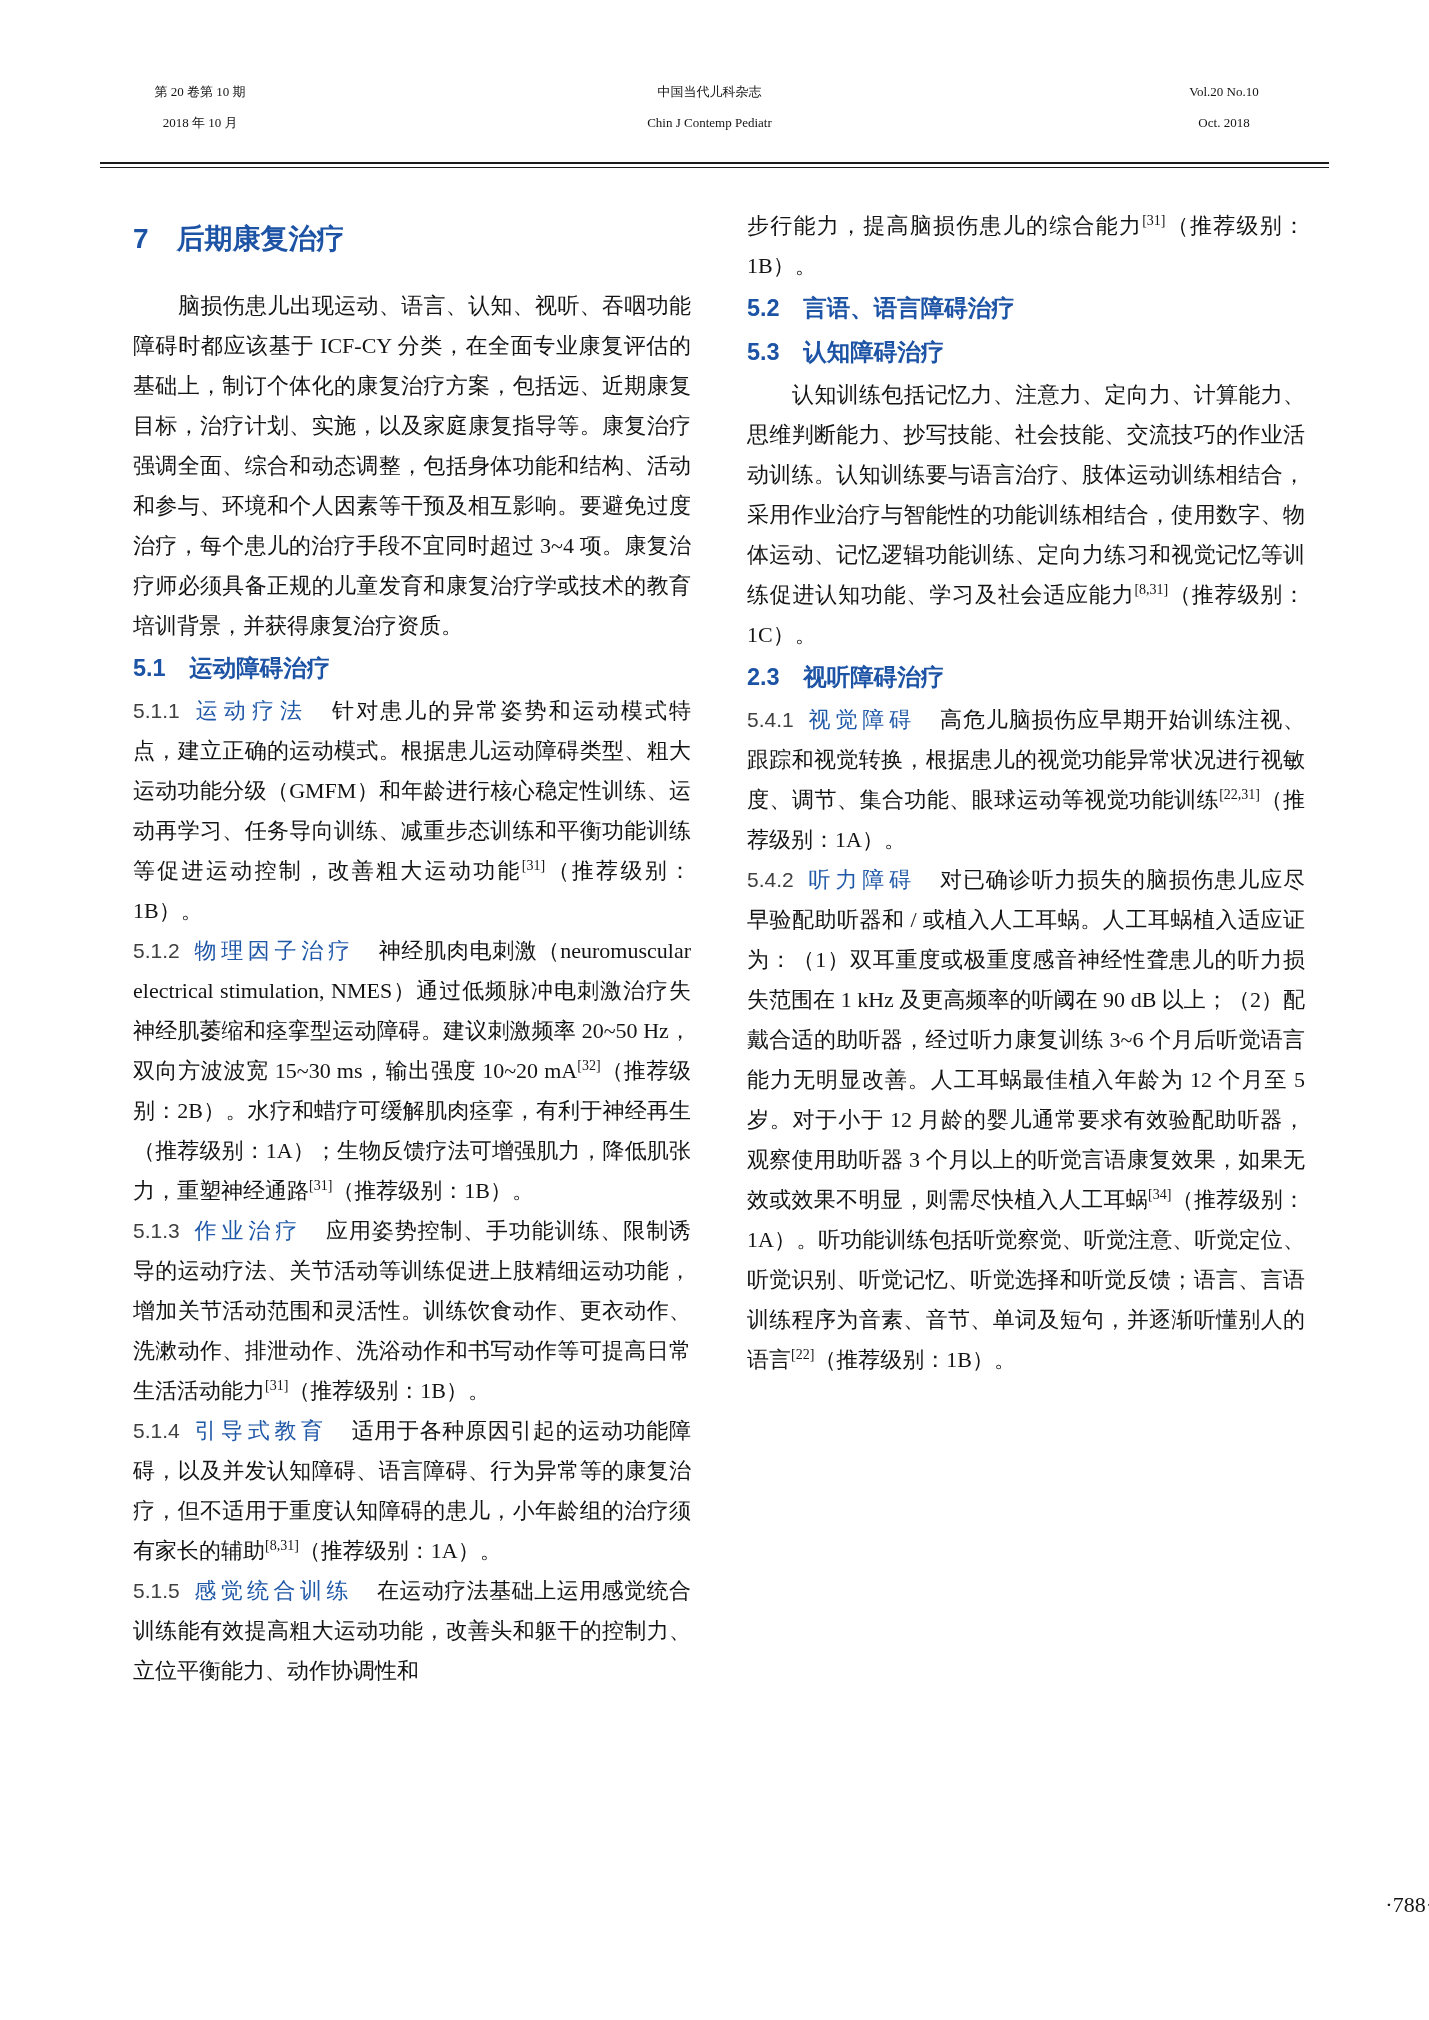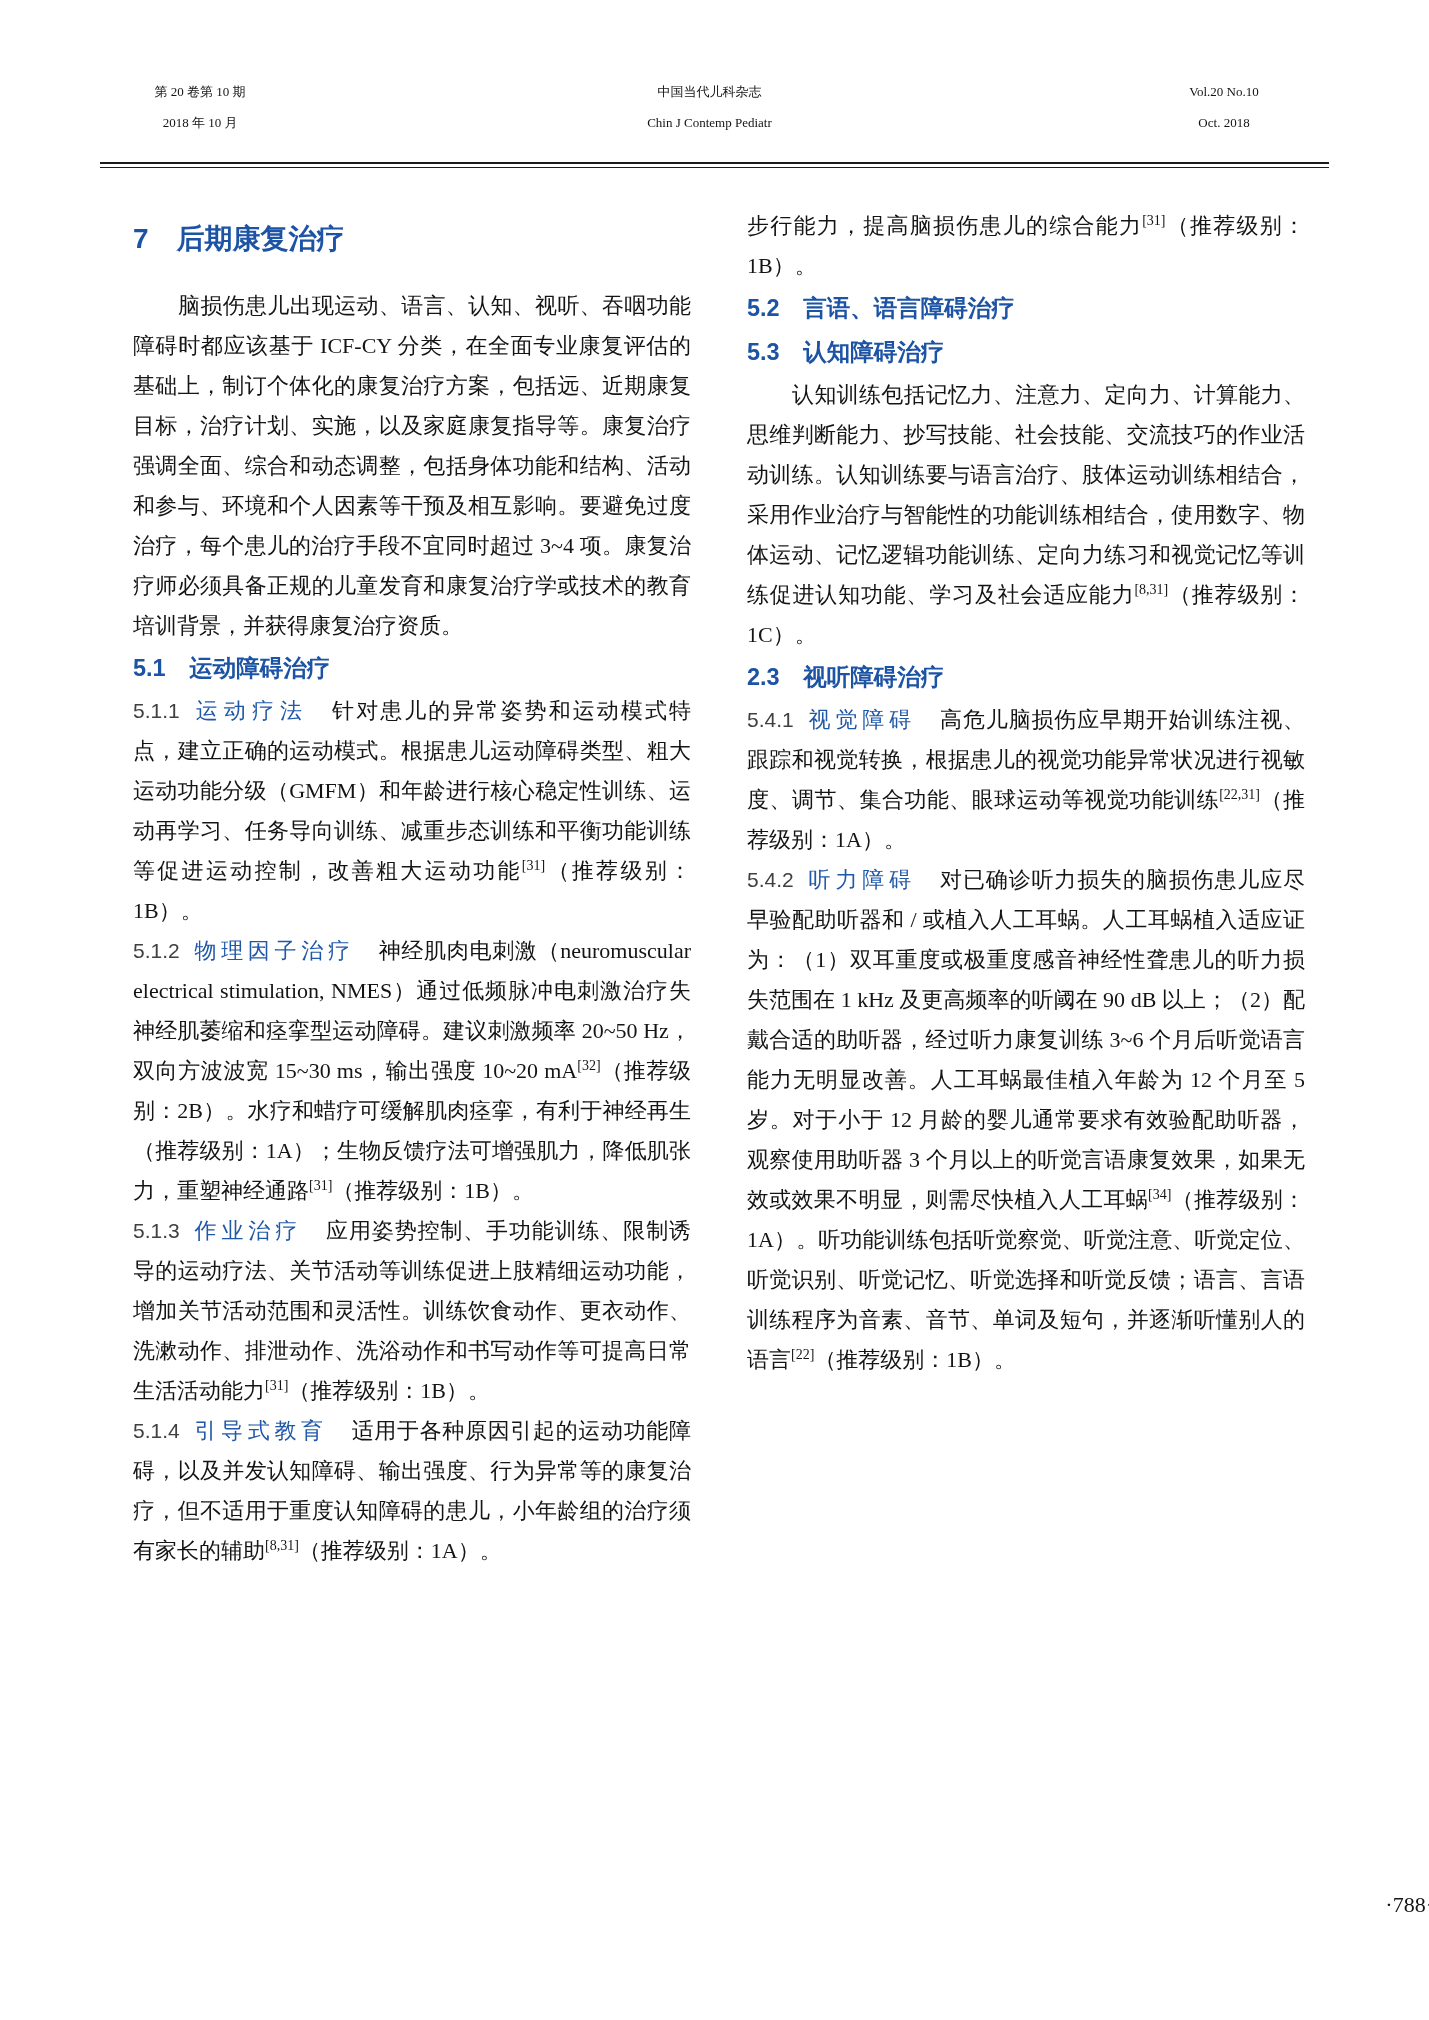--- a/index.html
+++ b/index.html
@@ -124,21 +124,22 @@
 
   <div class="rule"></div>
 
   <div class="col col-left">
     <div class="h1">7　后期康复治疗</div>
     <p class="para indent"><span class="run-t">脑损伤患儿出现运动、语言、认知、视听、吞咽功能障碍时都应该基于 ICF-CY 分类，在全面专业康复评估的基础上，制订个体化的康复治疗方案，包括远、近期康复目标，治疗计划、实施，以及家庭康复指导等。康复治疗强调全面、综合和动态调整，包括身体功能和结构、活动和参与、环境和个人因素等干预及相互影响。要避免过度治疗，每个患儿的治疗手段不宜同时超过 3~4 项。康复治疗师必须具备正规的儿童发育和康复治疗学或技术的教育培训背景，并获得康复治疗资质。</span></p>
     <div class="h2">5.1　运动障碍治疗</div>
     <p class="para"><span class="run-num">5.1.1</span><span class="run-kai">运动疗法</span><span class="run-t">针对患儿的异常姿势和运动模式特点，建立正确的运动模式。根据患儿运动障碍类型、粗大运动功能分级（GMFM）和年龄进行核心稳定性训练、运动再学习、任务导向训练、减重步态训练和平衡功能训练等促进运动控制，改善粗大运动功能</span><sup class="run-sup">[31]</sup><span class="run-t">（推荐级别：1B）。</span></p>
     <p class="para"><span class="run-num">5.1.2</span><span class="run-kai">物理因子治疗</span><span class="run-t">神经肌肉电刺激（neuromuscular electrical stimulation, NMES）通过低频脉冲电刺激治疗失神经肌萎缩和痉挛型运动障碍。建议刺激频率 20~50 Hz，双向方波波宽 15~30 ms，输出强度 10~20 mA</span><sup class="run-sup">[32]</sup><span class="run-t">（推荐级别：2B）。水疗和蜡疗可缓解肌肉痉挛，有利于神经再生（推荐级别：1A）；生物反馈疗法可增强肌力，降低肌张力，重塑神经通路</span><sup class="run-sup">[31]</sup><span class="run-t">（推荐级别：1B）。</span></p>
     <p class="para"><span class="run-num">5.1.3</span><span class="run-kai">作业治疗</span><span class="run-t">应用姿势控制、手功能训练、限制诱导的运动疗法、关节活动等训练促进上肢精细运动功能，增加关节活动范围和灵活性。训练饮食动作、更衣动作、洗漱动作、排泄动作、洗浴动作和书写动作等可提高日常生活活动能力</span><sup class="run-sup">[31]</sup><span class="run-t">（推荐级别：1B）。</span></p>
-    <p class="para"><span class="run-num">5.1.4</span><span class="run-kai">引导式教育</span><span class="run-t">适用于各种原因引起的运动功能障碍，以及并发认知障碍、输出强度、行为异常等的康复治疗，但不适用于重度认知障碍的患儿，小年龄组的治疗须有家长的辅助</span><sup class="run-sup">[8,31]</sup><span class="run-t">（推荐级别：1A）。</span></p>
+    <p class="para"><span class="run-num">5.1.4</span><span class="run-kai">引导式教育</span><span class="run-t">适用于各种原因引起的运动功能障碍，以及并发认知障碍、语言障碍、行为异常等的康复治疗，但不适用于重度认知障碍的患儿，小年龄组的治疗须有家长的辅助</span><sup class="run-sup">[8,31]</sup><span class="run-t">（推荐级别：1A）。</span></p>
+    <p class="para"><span class="run-num">5.1.5</span><span class="run-kai">感觉统合训练</span><span class="run-t">在运动疗法基础上运用感觉统合训练能有效提高粗大运动功能，改善头和躯干的控制力、立位平衡能力、动作协调性和</span></p>
   </div>
 
   <div class="col col-right">
     <p class="para"><span class="run-t">步行能力，提高脑损伤患儿的综合能力</span><sup class="run-sup">[31]</sup><span class="run-t">（推荐级别：1B）。</span></p>
     <div class="h2">5.2　言语、语言障碍治疗</div>
     <div class="h2">5.3　认知障碍治疗</div>
     <p class="para indent"><span class="run-t">认知训练包括记忆力、注意力、定向力、计算能力、思维判断能力、抄写技能、社会技能、交流技巧的作业活动训练。认知训练要与语言治疗、肢体运动训练相结合，采用作业治疗与智能性的功能训练相结合，使用数字、物体运动、记忆逻辑功能训练、定向力练习和视觉记忆等训练促进认知功能、学习及社会适应能力</span><sup class="run-sup">[8,31]</sup><span class="run-t">（推荐级别：1C）。</span></p>
     <div class="h2">2.3　视听障碍治疗</div>
     <p class="para"><span class="run-num">5.4.1</span><span class="run-kai">视觉障碍</span><span class="run-t">高危儿脑损伤应早期开始训练注视、跟踪和视觉转换，根据患儿的视觉功能异常状况进行视敏度、调节、集合功能、眼球运动等视觉功能训练</span><sup class="run-sup">[22,31]</sup><span class="run-t">（推荐级别：1A）。</span></p>
     <p class="para"><span class="run-num">5.4.2</span><span class="run-kai">听力障碍</span><span class="run-t">对已确诊听力损失的脑损伤患儿应尽早验配助听器和 / 或植入人工耳蜗。人工耳蜗植入适应证为：（1）双耳重度或极重度感音神经性聋患儿的听力损失范围在 1 kHz 及更高频率的听阈在 90 dB 以上；（2）配戴合适的助听器，经过听力康复训练 3~6 个月后听觉语言能力无明显改善。人工耳蜗最佳植入年龄为 12 个月至 5 岁。对于小于 12 月龄的婴儿通常要求有效验配助听器，观察使用助听器 3 个月以上的听觉言语康复效果，如果无效或效果不明显，则需尽快植入人工耳蜗</span><sup class="run-sup">[34]</sup><span class="run-t">（推荐级别：1A）。听功能训练包括听觉察觉、听觉注意、听觉定位、听觉识别、听觉记忆、听觉选择和听觉反馈；语言、言语训练程序为音素、音节、单词及短句，并逐渐听懂别人的语言</span><sup class="run-sup">[22]</sup><span class="run-t">（推荐级别：1B）。</span></p>

